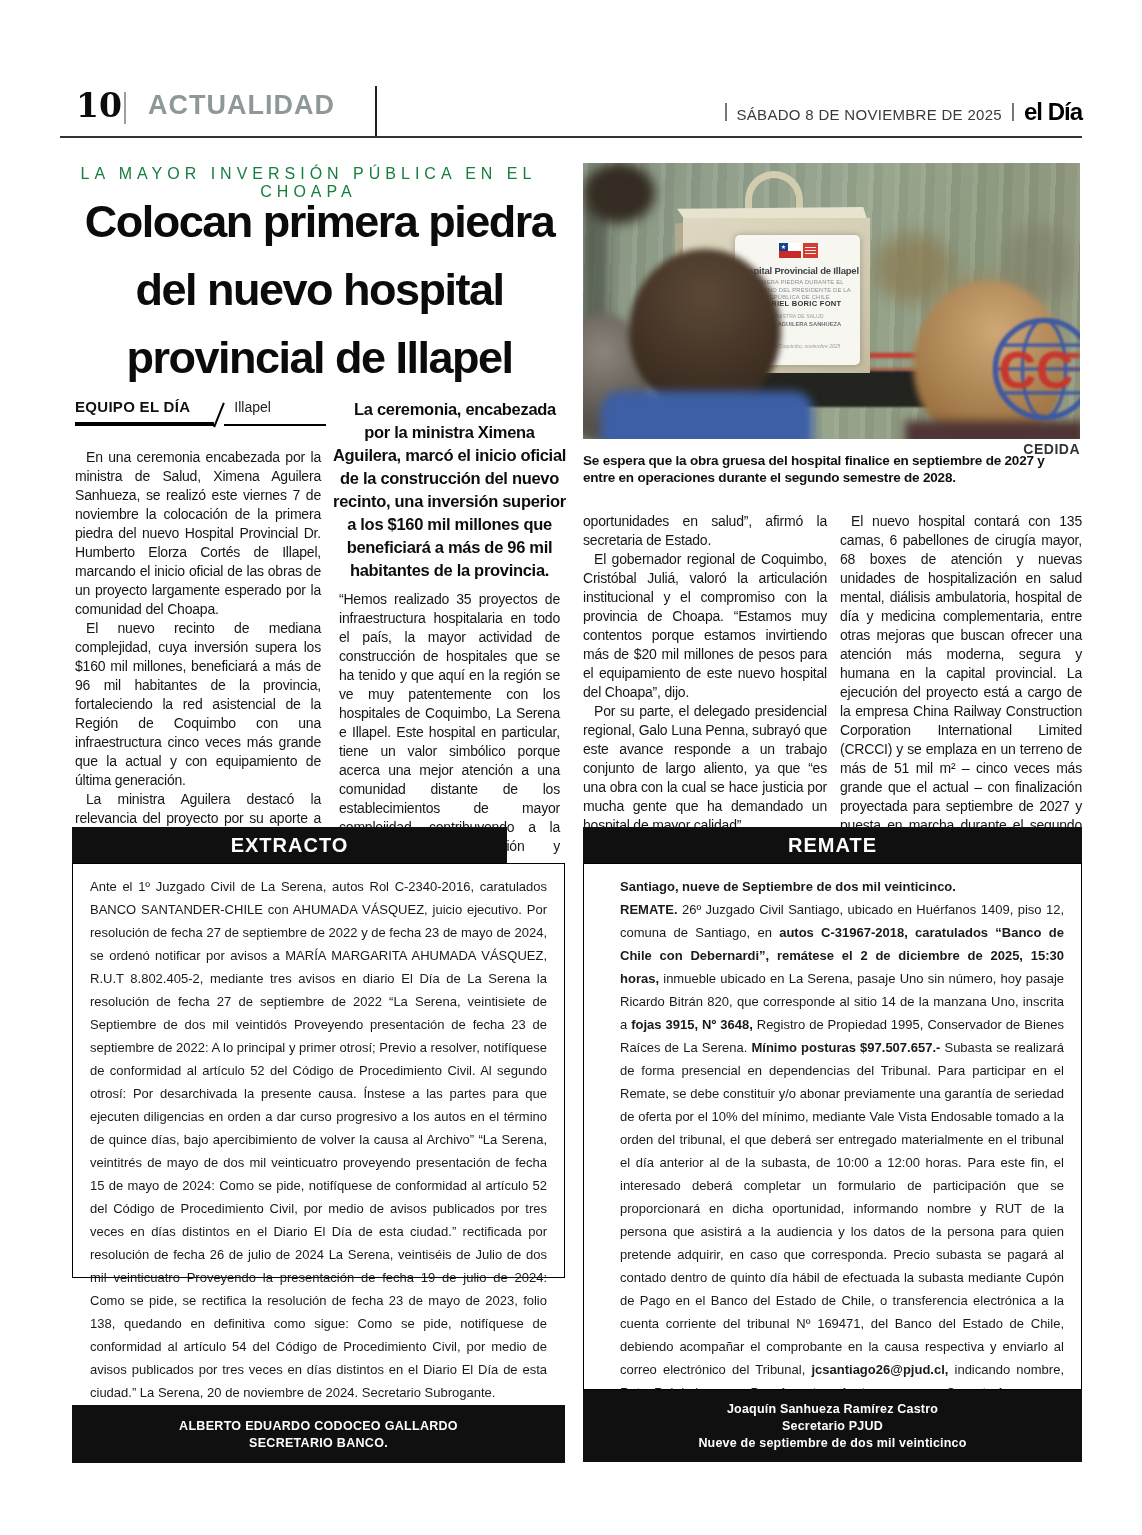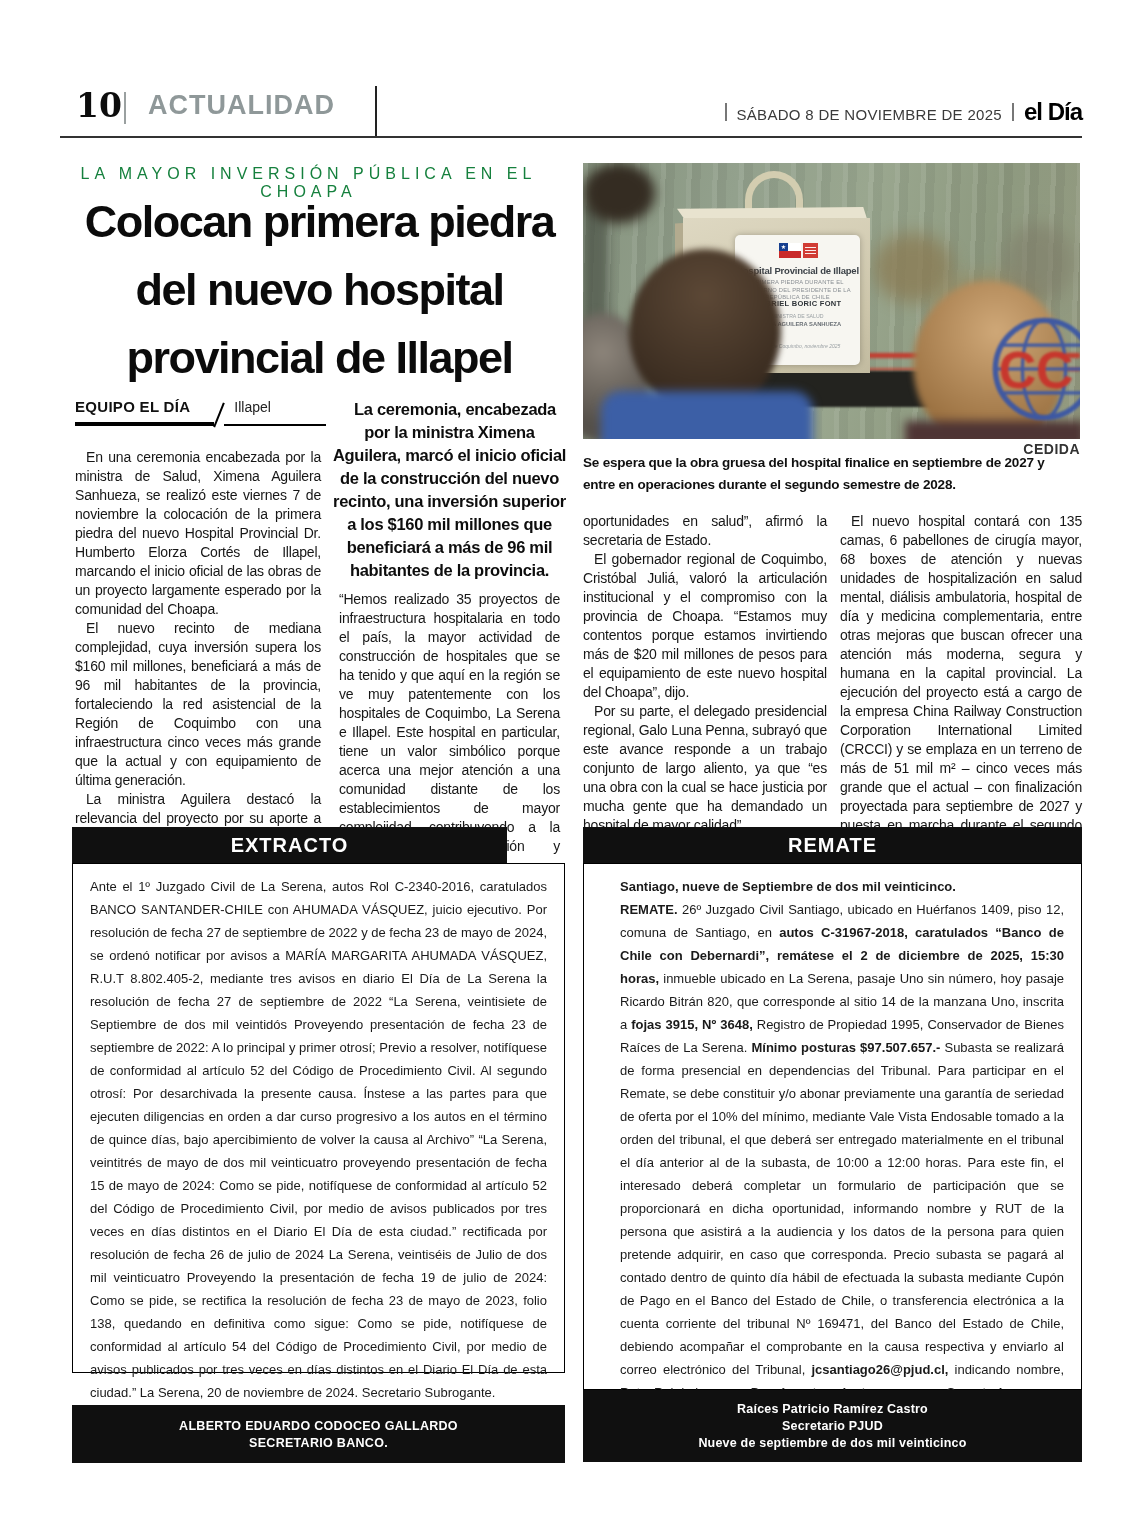--- a/index.html
+++ b/index.html
@@ -77,32 +77,32 @@
   .head-man{left:46px;top:86px;width:152px;height:165px;background:radial-gradient(circle at 50% 28%,#5c4836,#3a2c20 72%);filter:blur(3px);}
   .sh-man{left:18px;top:228px;width:212px;height:60px;background:#3c5fa6;filter:blur(5px);border-radius:20px 20px 0 0;}
   .head-mid{left:288px;top:222px;width:72px;height:60px;background:#342c22;filter:blur(6px);border-radius:50%;}
   .head-woman{left:330px;top:118px;width:152px;height:168px;background:radial-gradient(circle at 55% 30%,#cfa878,#996f3f 75%);filter:blur(3px);border-radius:50%;}
   .sh-woman{left:322px;top:258px;width:180px;height:26px;background:#4e3434;filter:blur(5px);}
   .globe{right:-18px;top:152px;width:108px;height:108px;position:absolute;filter:blur(1.2px);opacity:.95;}
   .ph-darkl{left:0;top:40px;width:26px;height:180px;background:rgba(40,45,38,.45);filter:blur(5px);}
 
   
   .credit{left:583px;top:441px;width:497px;text-align:right;font-size:14px;font-weight:bold;color:#333;letter-spacing:.5px;}
-  .caption{left:583px;top:452px;width:497px;font-size:13.5px;line-height:22px;font-weight:bold;color:#101010;letter-spacing:-.2px;}
+  .caption{left:583px;top:452px;width:497px;font-size:13.5px;line-height:17px;font-weight:bold;color:#101010;letter-spacing:-.2px;}
 
   
   .notice-hdr{height:36px;background:#101010;color:#fff;display:flex;align-items:center;justify-content:center;
               font-size:20px;font-weight:bold;letter-spacing:1px;}
   .notice-body{border:1.5px solid #000;box-sizing:border-box;background:#fff;
                font-size:13px;line-height:23px;text-align:justify;color:#1a1a1a;padding:11px 17px;}
   .notice-body .b{font-weight:bold;}
   .notice-ftr{background:#101010;color:#fff;text-align:center;font-weight:bold;
               display:flex;flex-direction:column;justify-content:center;gap:3px;}
   .ex-hdr{left:72px;top:827px;width:435px;text-align:center;}
-  .ex-body{left:72px;top:863px;width:493px;height:510px;}
+  .ex-body{left:72px;top:863px;width:493px;height:415px;}
   .ex-ftr{left:72px;top:1405px;width:493px;height:58px;font-size:12.5px;letter-spacing:.3px;}
   .re-hdr{left:583px;top:827px;width:499px;}
   .re-body{left:583px;top:863px;width:499px;height:527px;padding-left:36px;}
   .re-body .p1{font-weight:bold;margin:0;}
   .re-body .p2{margin:0;}
   .re-ftr{left:583px;top:1390px;width:499px;height:72px;font-size:12.5px;letter-spacing:.2px;}
 </style>
 </head>
 <body>
 
@@ -205,18 +205,18 @@
     <span>ALBERTO EDUARDO CODOCEO GALLARDO</span>
     <span>SECRETARIO BANCO.</span>
   </div>
 
   <div class="abs notice-hdr re-hdr">REMATE</div>
   <div class="abs notice-body re-body">
     <p class="p1">Santiago, nueve de Septiembre de dos mil veinticinco.</p>
     <p class="p2"><span class="b">REMATE. </span><span>26º Juzgado Civil Santiago, ubicado en Huérfanos 1409, piso 12, comuna de Santiago, en </span><span class="b">autos C-31967-2018, caratulados “Banco de Chile con Debernardi”, remátese el 2 de diciembre de 2025, 15:30 horas, </span><span>inmueble ubicado en La Serena, pasaje Uno sin número, hoy pasaje Ricardo Bitrán 820, que corresponde al sitio 14 de la manzana Uno, inscrita a </span><span class="b">fojas 3915, Nº 3648, </span><span>Registro de Propiedad 1995, Conservador de Bienes Raíces de La Serena. </span><span class="b">Mínimo posturas $97.507.657.- </span><span>Subasta se realizará de forma presencial en dependencias del Tribunal. Para participar en el Remate, se debe constituir y/o abonar previamente una garantía de seriedad de oferta por el 10% del mínimo, mediante Vale Vista Endosable tomado a la orden del tribunal, el que deberá ser entregado materialmente en el tribunal el día anterior al de la subasta, de 10:00 a 12:00 horas. Para este fin, el interesado deberá completar un formulario de participación que se proporcionará en dicha oportunidad, informando nombre y RUT de la persona que asistirá a la audiencia y los datos de la persona para quien pretende adquirir, en caso que corresponda. Precio subasta se pagará al contado dentro de quinto día hábil de efectuada la subasta mediante Cupón de Pago en el Banco del Estado de Chile, o transferencia electrónica a la cuenta corriente del tribunal Nº 169471, del Banco del Estado de Chile, debiendo acompañar el comprobante en la causa respectiva y enviarlo al correo electrónico del Tribunal, </span><span class="b">jcsantiago26@pjud.cl, </span><span>indicando nombre, Rut y Rol de la causa. </span><span class="b">Demás antecedentes en causa. Secretaria.</span></p>
   </div>
   <div class="abs notice-ftr re-ftr">
-    <span>Raíces Patricio Ramírez Castro</span>
+    <span>Joaquín Sanhueza Ramírez Castro</span>
     <span>Secretario PJUD</span>
     <span>Nueve de septiembre de dos mil veinticinco</span>
   </div>
 
 </div>
 
 </body></html>

